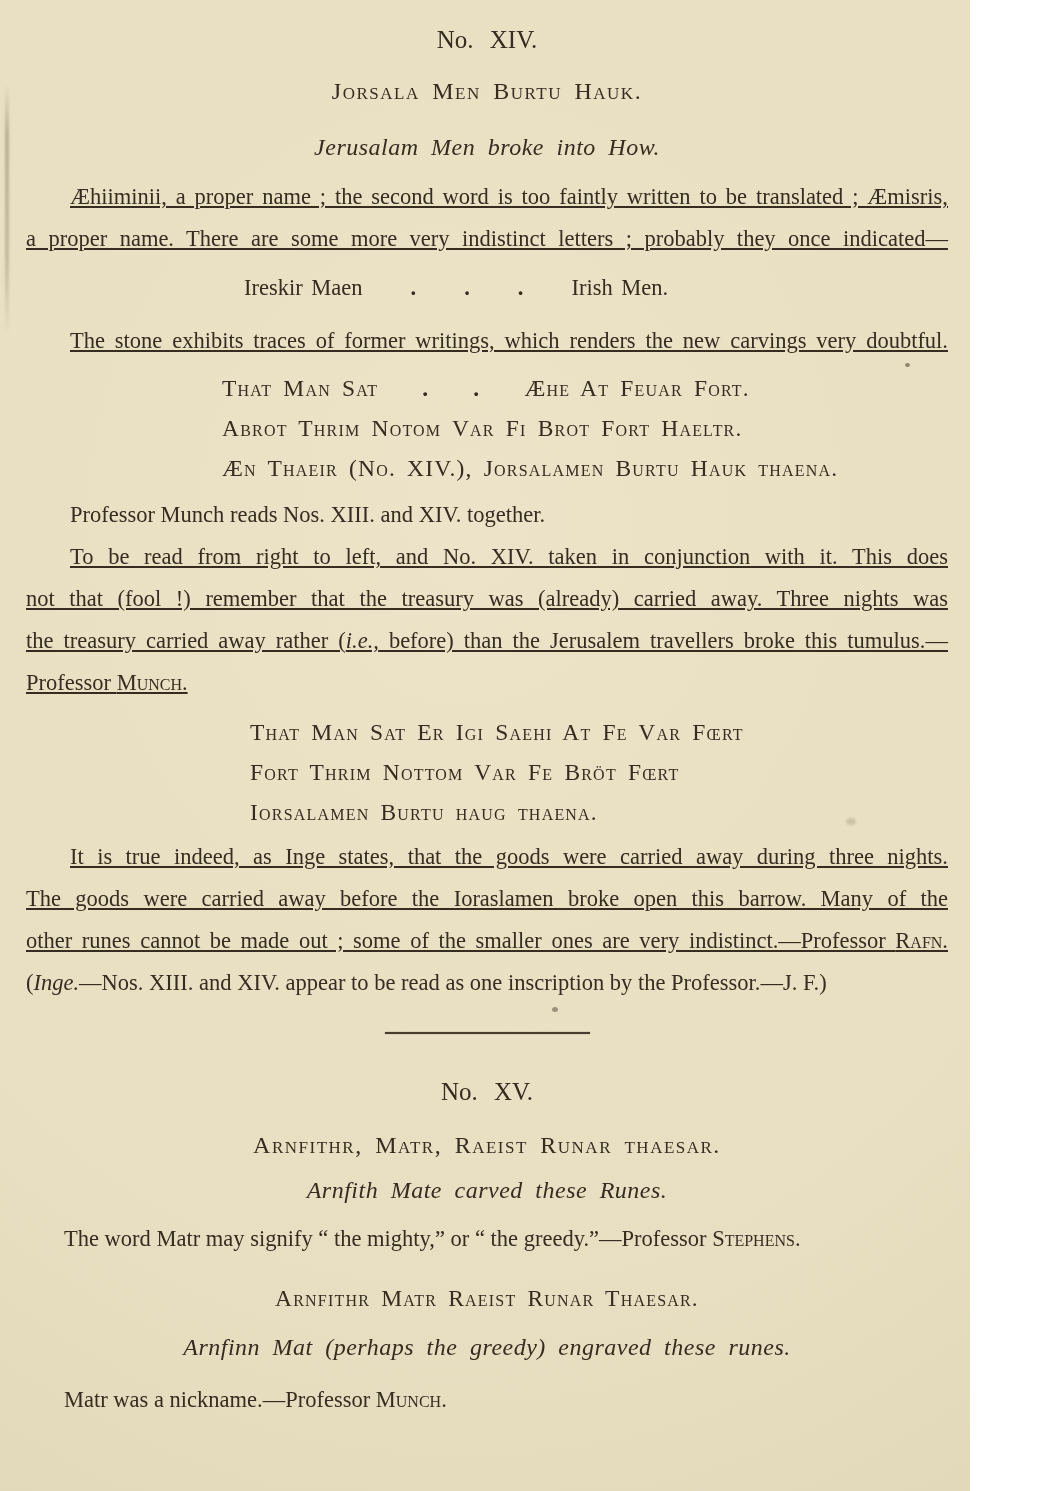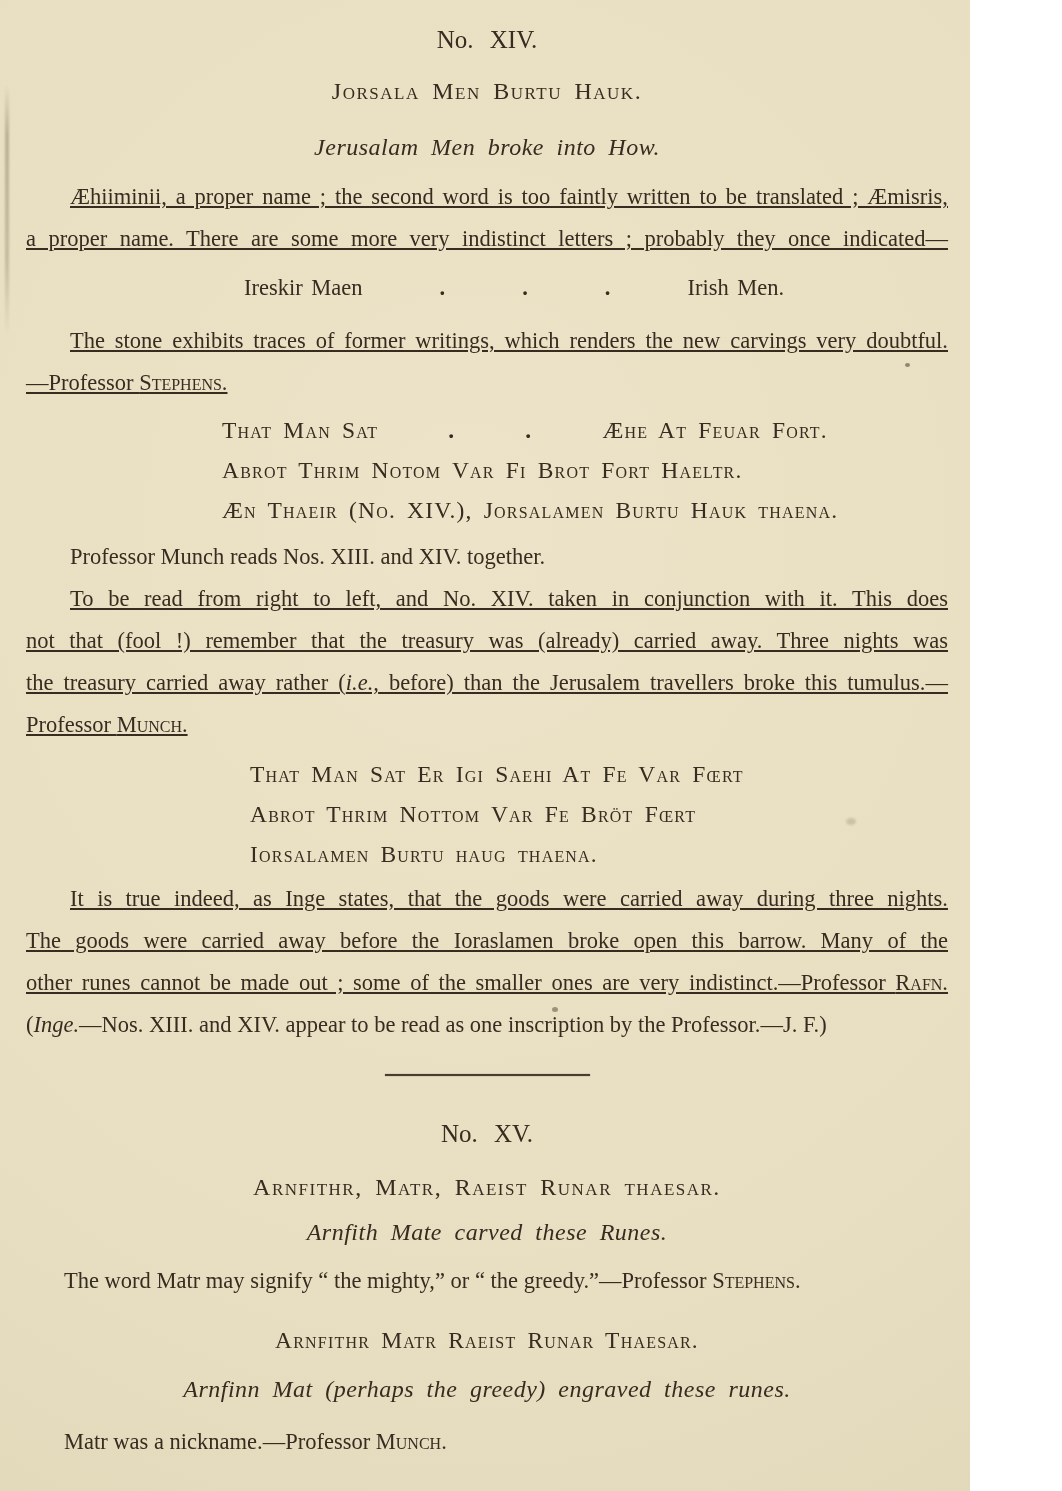--- a/index.html
+++ b/index.html
@@ -39,22 +39,22 @@
     line-height: 40px;
     font-variant: small-caps;
     font-size: 23.5px;
     letter-spacing: 1.2px;
     word-spacing: 4px;
   }
   .v1 { margin-left: 196px; }
   .v2 { margin-left: 224px; }
   .dotrow { display: flex; align-items: baseline; }
   .dotrow .dot { font-weight: bold; }
-  .gap70 { gap: 70px; }
-  .gap55 { gap: 77px; }
+  .gap70 { gap: 44px; }
+  .gap55 { gap: 48px; }
   .ireskir { margin-left: 218px; margin-top: 2px; margin-bottom: 12px; line-height: 40px; word-spacing: 3px; }
   .divider {
     width: 205px; height: 2px;
     margin: 28px auto 0 auto;
     background: #473e2f;
     box-shadow: 0 0 1px #473e2f;
   }
   .mt44 { margin-top: 44px; }
   .mb26 { margin-bottom: 26px; }
   .mb18 { margin-bottom: 18px; }
@@ -100,21 +100,20 @@
     <div class="dotrow gap55 ireskir">
         <span>Ireskir Maen</span>
         <span class="dot">.</span>
         <span class="dot">.</span>
         <span class="dot">.</span>
         <span>Irish Men.</span>
       </div>
 
     <div class="para mb4">
       <div class="jline indent">The stone exhibits traces of former writings, which renders the new carvings very doubtful.</div>
-      <div class="left-line"><span>—Professor </span><span class="sc">Stephens.</span></div>
     </div>
 
     <div class="verse v1 mb6">
       <div class="verse-line dotrow gap70">
           <span>That Man Sat</span>
           <span class="dot">.</span>
           <span class="dot">.</span>
           <span>Æhe At Feuar Fort.</span>
         </div>
       <div class="verse-line">Abrot Thrim Notom Var Fi Brot Fort Haeltr.</div>
@@ -125,21 +124,21 @@
 
     <div class="para">
       <div class="jline indent">To be read from right to left, and No. XIV. taken in conjunction with it. This does</div>
       <div class="jline">not that (fool !) remember that the treasury was (already) carried away. Three nights was</div>
       <div class="jline"><span>the treasury carried away rather (</span><span class="it">i.e.,</span><span> before) than the Jerusalem travellers broke this tumulus.—</span></div>
       <div class="left-line"><span>Professor </span><span class="sc">Munch.</span></div>
     </div>
 
     <div class="verse v2 mt8">
       <div class="verse-line">That Man Sat Er Igi Saehi At Fe Var Fœrt</div>
-      <div class="verse-line">Abrot Thrim Nottom Var Fe Bröt Fœrt</div>
+      <div class="verse-line">Fort Thrim Nottom Var Fe Bröt Fœrt</div>
       <div class="verse-line">Iorsalamen Burtu haug thaena.</div>
     </div>
 
     <div class="para mt4">
       <div class="jline indent">It is true indeed, as Inge states, that the goods were carried away during three nights.</div>
       <div class="jline">The goods were carried away before the Ioraslamen broke open this barrow. Many of the</div>
       <div class="jline"><span>other runes cannot be made out ; some of the smaller ones are very indistinct.—Professor </span><span class="sc">Rafn.</span></div>
     </div>
 
     <div class="left-line"><span>(</span><span class="it">Inge.</span><span>—Nos. XIII. and XIV. appear to be read as one inscription by the Professor.—J. F.)</span></div>

